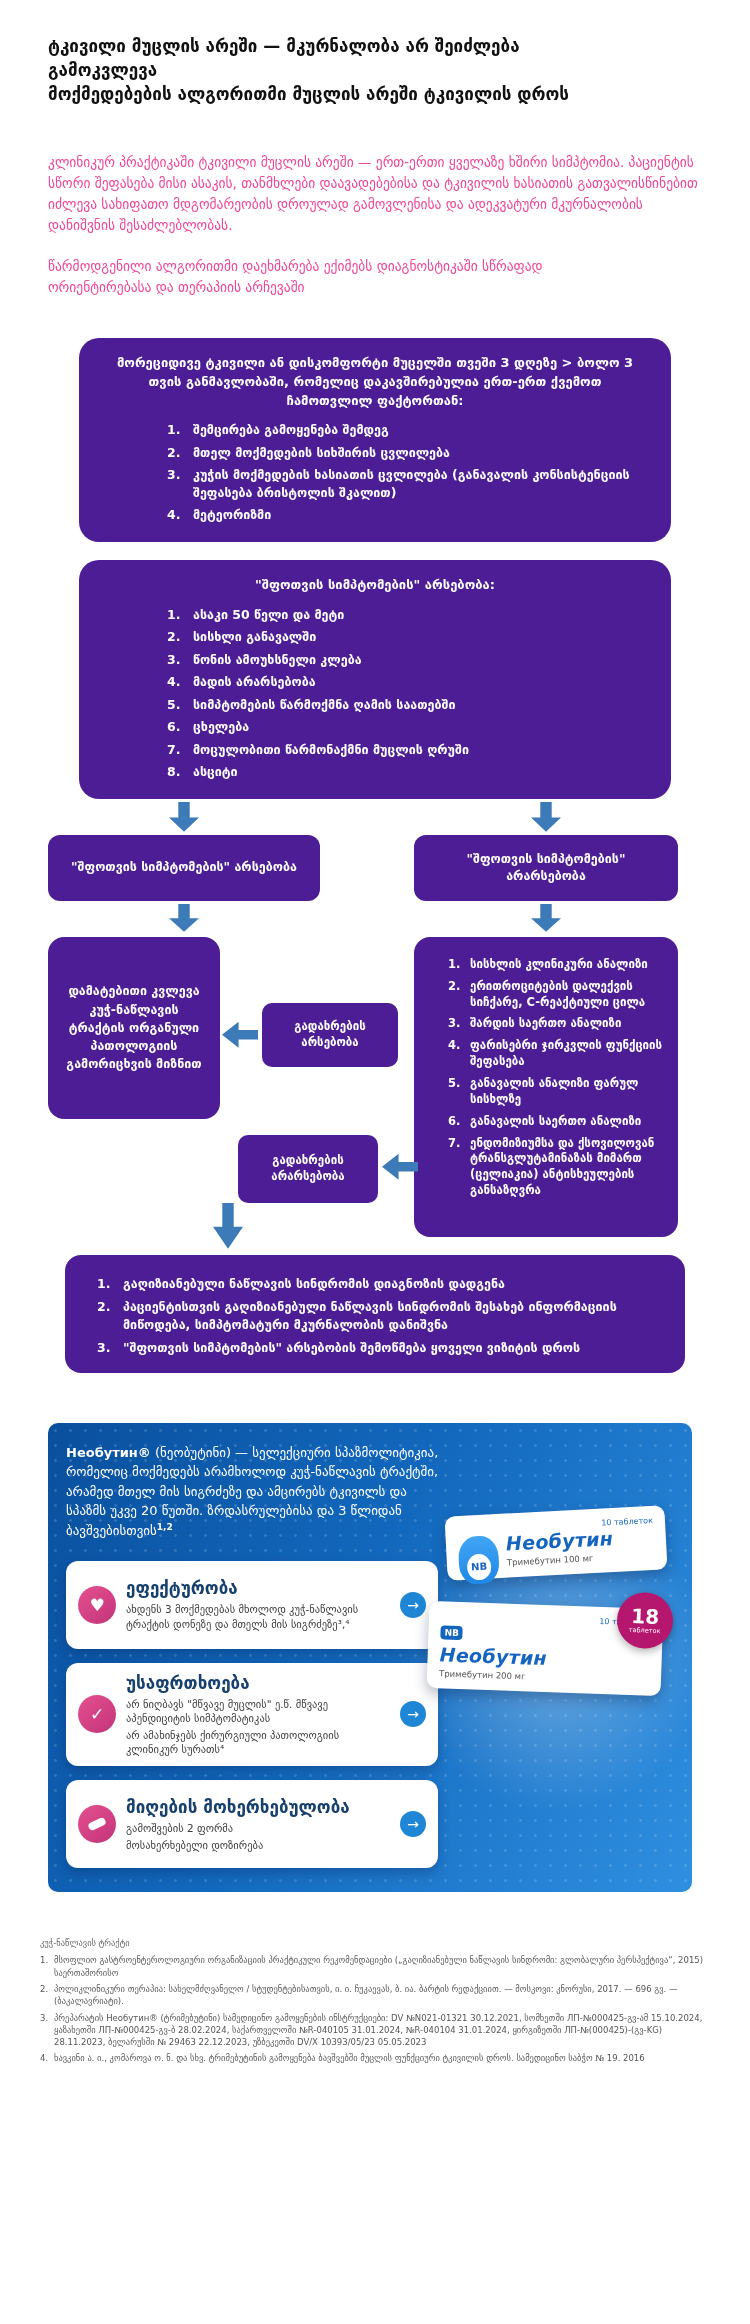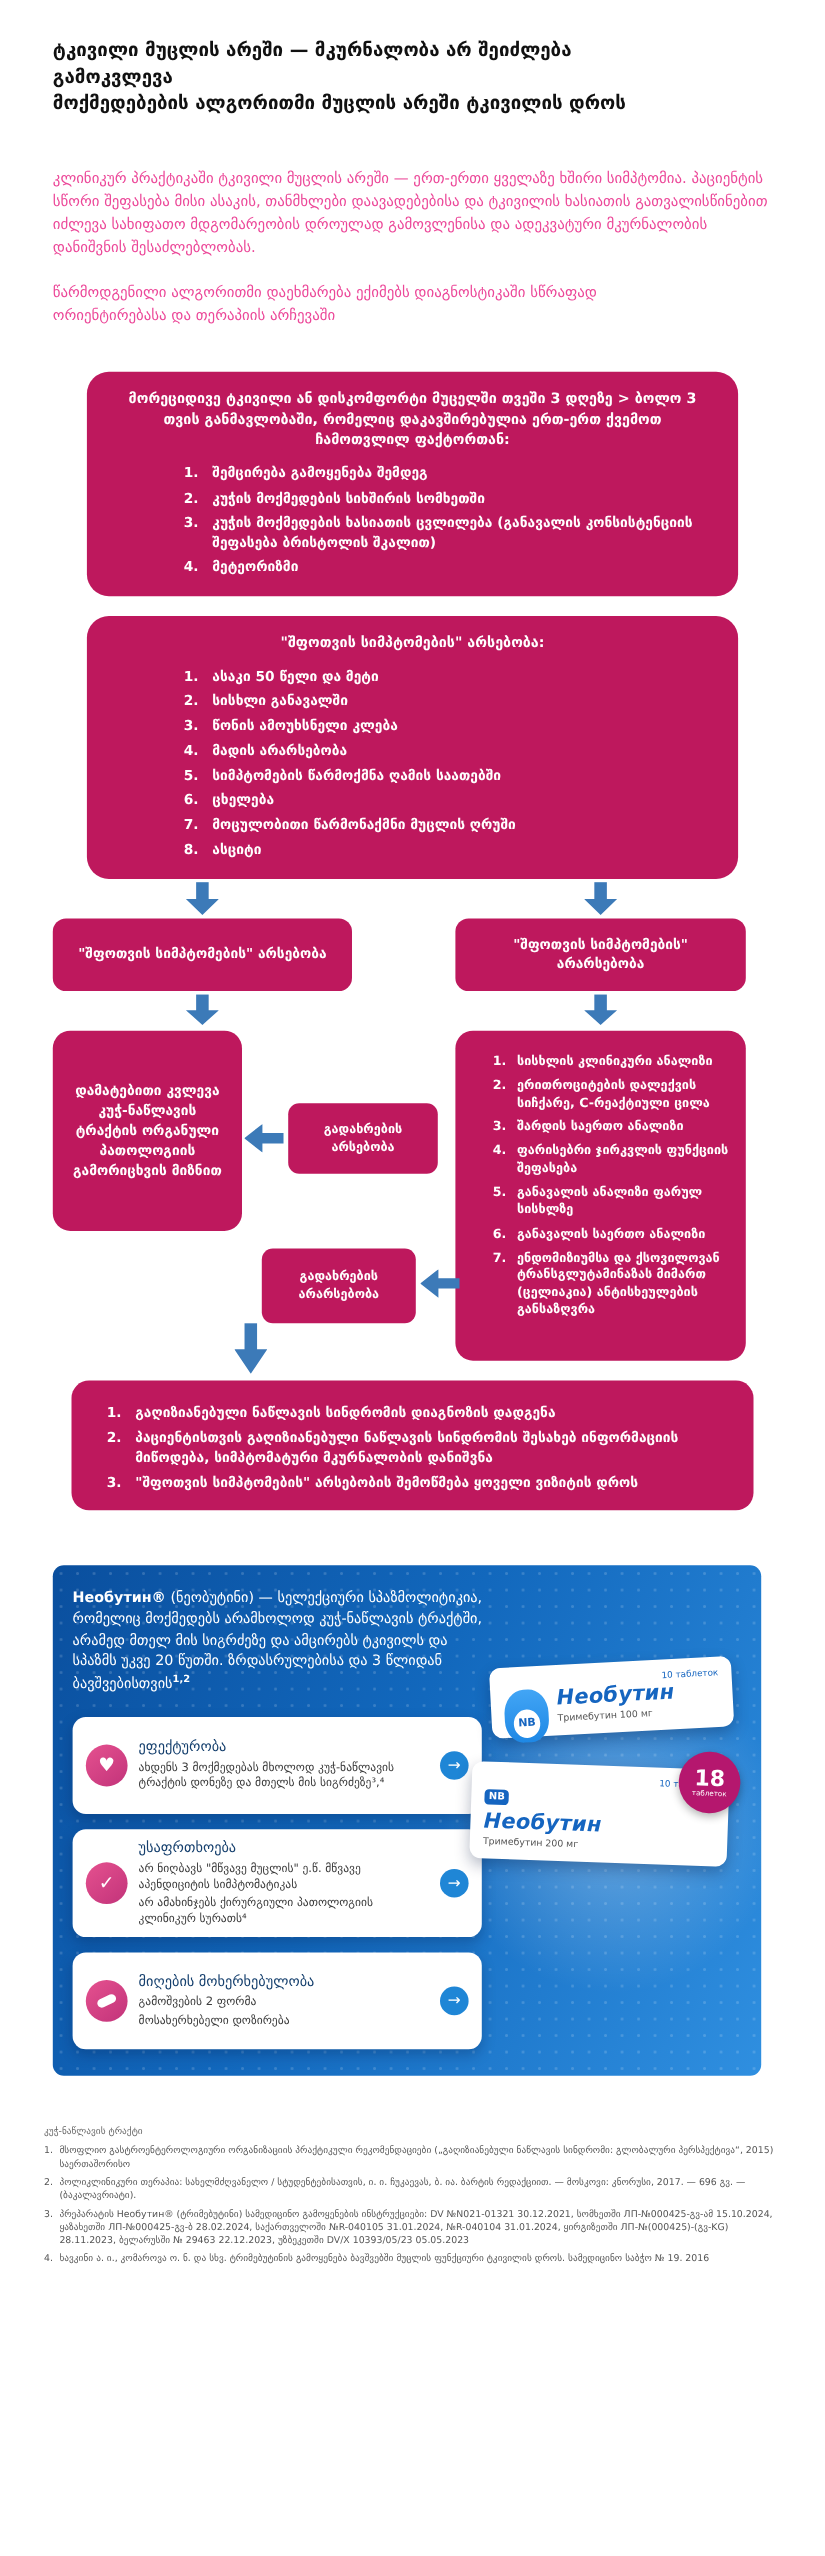--- a/index.html
+++ b/index.html
@@ -15,21 +15,21 @@
   .title { width: 560px; margin-left: 48px; font-size: 17px; font-weight: bold; line-height: 1.42; color:#111; }
   .intro { width: 652px; margin: 0 0 0 48px; font-size: 13.5px; line-height: 1.55; color:#ec4899; }
   .intro.first { margin-top: 46px; }
   .intro.second { margin-top: 20px; width: 600px; }
 
   
   .fc { position: relative; width: 750px; margin-top: 40px; }
   .fc-title { width: 470px; margin: 0 auto; text-align: center; font-size: 14px; font-weight: bold; line-height: 1.4; color:#111; }
   sup { vertical-align: super; font-size: 9px; font-weight: bold; }
 
-  .tbox { background:#be185d; color:#fff; }
+  .tbox { background:#4c1d95; color:#fff; }
   .bigbox { width: 592px; margin: 14px auto 0; border-radius: 20px; padding: 16px 26px 18px; }
   .bigbox.second { margin-top: 18px; }
   .tbox-head { font-size: 13px; font-weight: bold; text-align: center; line-height: 1.45; }
 
   ol.num { list-style: none; counter-reset: n; margin: 11px 0 0 62px; }
   ol.num li { counter-increment: n; position: relative; padding-left: 26px; margin-top: 5px;
               font-size: 12.5px; font-weight: bold; line-height: 1.4; text-align: left; }
   ol.num li::before { content: counter(n)"."; position: absolute; left: 0; }
 
   .arrows-row { position: relative; height: 36px; }
@@ -80,21 +80,21 @@
   .ad-head { position: relative; z-index: 2; width: 62%; color:#fff; font-size: 13px; line-height: 1.5; }
   .ad-head b { font-weight: bold; }
   .ad-cards { position: relative; z-index: 2; width: 372px; margin-top: 20px; display: flex; flex-direction: column; gap: 14px; }
   .card { display: flex; align-items: center; gap: 10px; background: #fff; border-radius: 12px;
           padding: 10px 12px; min-height: 88px; box-shadow: 0 5px 12px rgba(0,20,60,0.25); }
   .card-icon { flex: none; width: 38px; height: 38px; border-radius: 50%;
                background: linear-gradient(140deg,#e5518f,#c2337a);
                display: flex; align-items: center; justify-content: center; color:#fff; font-size: 17px; }
   .pill-glyph { display:block; width: 18px; height: 8px; background:#fff; border-radius: 5px; transform: rotate(-25deg); }
   .card-txt { flex: 1; }
-  .card-title { font-size: 13px; font-weight: normal; color:#16406e; margin-bottom: 4px; }
+  .card-title { font-size: 17px; font-weight: bold; color:#16406e; margin-bottom: 4px; }
   .card-line { font-size: 10.5px; color:#3c3c3c; line-height: 1.35; }
   .card-line + .card-line { margin-top: 3px; }
   .card-arrow { flex: none; width: 26px; height: 26px; border-radius: 50%; background:#1f86d6; color:#fff;
                 display: flex; align-items: center; justify-content: center; font-size: 14px; cursor: pointer; }
 
   .ad-products { position: absolute; z-index: 3; right: 14px; top: 88px; width: 250px; }
   .pack { position: relative; background:#fff; border-radius: 10px; padding: 10px 12px;
           box-shadow: 0 6px 14px rgba(0,20,60,0.30); }
   .pack1 { width: 220px; margin-left: 18px; transform: rotate(-3deg); }
   .pack2 { width: 234px; margin-top: 30px; transform: rotate(2deg); }
@@ -135,21 +135,21 @@
   <p class="intro first">კლინიკურ პრაქტიკაში ტკივილი მუცლის არეში — ერთ-ერთი ყველაზე ხშირი სიმპტომია. პაციენტის სწორი შეფასება მისი ასაკის, თანმხლები დაავადებებისა და ტკივილის ხასიათის გათვალისწინებით იძლევა სახიფათო მდგომარეობის დროულად გამოვლენისა და ადეკვატური მკურნალობის დანიშვნის შესაძლებლობას.</p>
   <p class="intro second">წარმოდგენილი ალგორითმი დაეხმარება ექიმებს დიაგნოსტიკაში სწრაფად ორიენტირებასა და თერაპიის არჩევაში</p>
 
   <div class="fc">
 
 
     <div class="tbox bigbox">
       <p class="tbox-head">მორეციდივე ტკივილი ან დისკომფორტი მუცელში თვეში 3 დღეზე &gt; ბოლო 3 თვის განმავლობაში, რომელიც დაკავშირებულია ერთ-ერთ ქვემოთ ჩამოთვლილ ფაქტორთან:</p>
       <ol class="num">
         <li>შემცირება გამოყენება შემდეგ</li>
-        <li>კუჭის მოქმედების სიხშირის სომხეთში</li>
+        <li>მთელ მოქმედების სიხშირის ცვლილება</li>
         <li>კუჭის მოქმედების ხასიათის ცვლილება (განავალის კონსისტენციის შეფასება ბრისტოლის შკალით)</li>
         <li>მეტეორიზმი</li>
       </ol>
     </div>
 
     <div class="tbox bigbox second">
       <p class="tbox-head">"შფოთვის სიმპტომების" არსებობა:</p>
       <ol class="num">
         <li>ასაკი 50 წელი და მეტი</li>
         <li>სისხლი განავალში</li>

